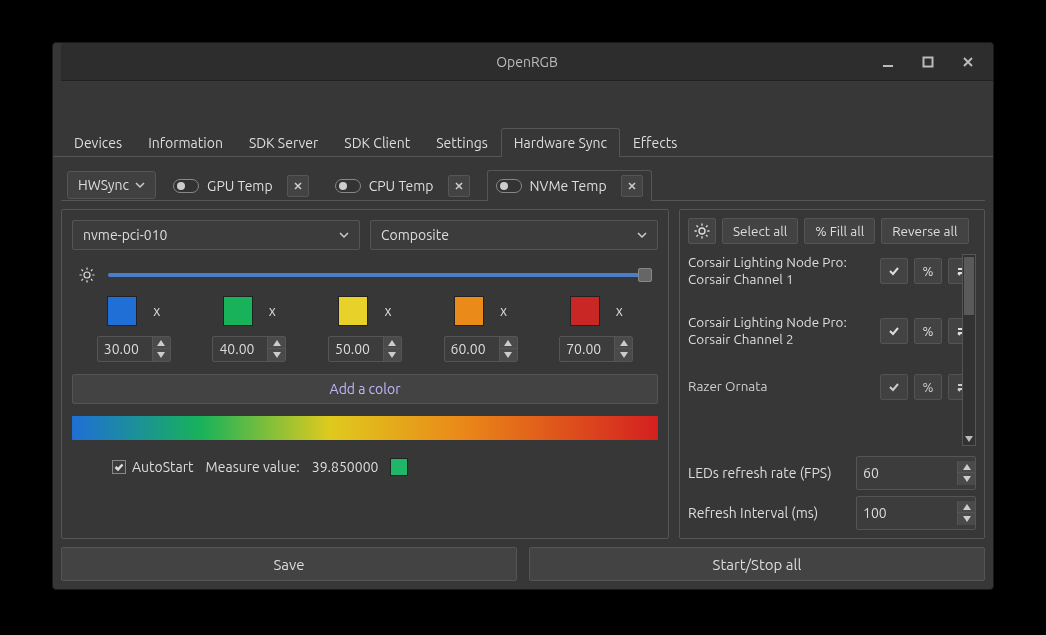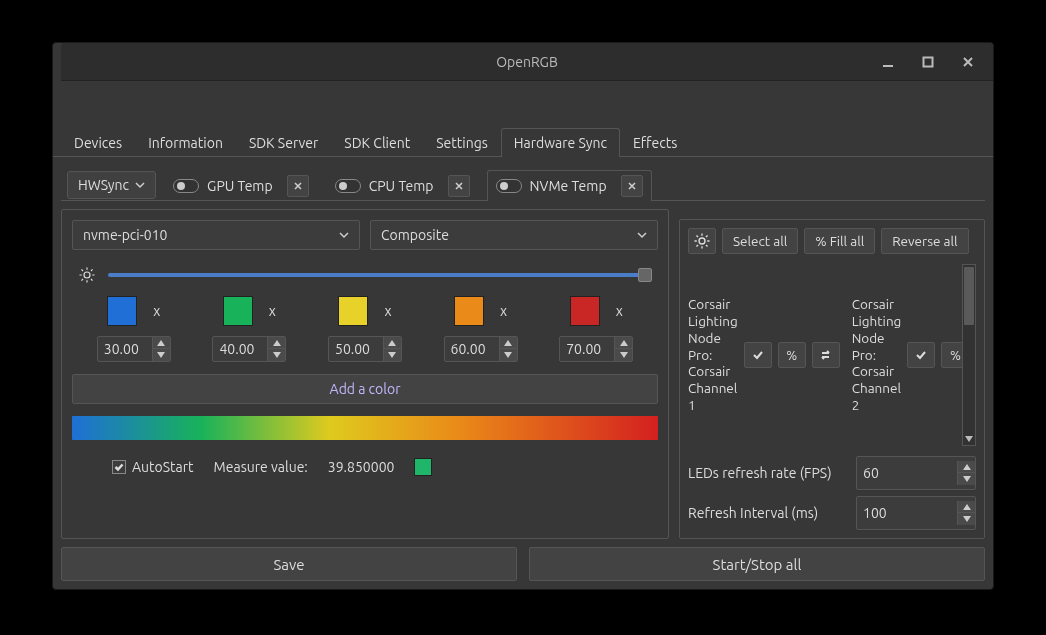--- a/index.html
+++ b/index.html
@@ -49,21 +49,21 @@
   .hwsync-btn {
     display:flex; align-items:center; gap:6px; padding:5px 10px; border:1px solid #555; border-radius:3px;
     background:#404040; cursor:pointer; font-size:14px;
   }
   .chev { width:10px; height:10px; }
   
   .cols { display:flex; gap:10px; flex:1; min-height:0; }
   .panel { border:1px solid #555; border-radius:2px; background:#373737; }
   .left-panel { flex:1; display:flex; flex-direction:column; padding:10px; gap:12px; }
   .right-wrap { width:306px; display:flex; flex-direction:column; gap:6px; }
-  .right-panel { flex:1; display:flex; flex-direction:column; padding:8px; gap:10px; min-height:0;margin-top:10px; }
+  .right-panel { flex:1; display:flex; flex-direction:column; padding:8px; gap:10px; min-height:0; }
   
   .select-row { display:flex; gap:10px; }
   .select {
     flex:1; height:30px; display:flex; align-items:center; justify-content:space-between;
     padding:0 10px; background:#3c3c3c; border:1px solid #555; border-radius:2px; font-size:14px; cursor:pointer;
   }
   
   .bright-row { display:flex; align-items:center; gap:12px; padding: 4px 6px 0 6px; }
   .sun { width:18px; height:18px; }
   .slider-wrap { flex:1; position:relative; height:18px; display:flex; align-items:center; }
@@ -100,36 +100,36 @@
   .add-color {
     height:30px; background:#434343; border:1px solid #555; border-radius:2px; color:#c4b5fd;
     font-size:14px; cursor:pointer;
   }
   
   .gradient {
     height:24px; border-radius:1px;
     background: linear-gradient(90deg,#1f6fd6 0%, #18b25a 22%, #dfca1e 44%, #ea8a18 66%, #d42020 100%);
   }
   
-  .left-footer { display:flex; align-items:center; gap:20px; padding:6px 12px 0 40px; font-size:14px; }
+  .left-footer { display:flex; align-items:center; gap:12px; padding:6px 12px 0 40px; font-size:14px; }
   .chk { display:flex; align-items:center; gap:6px; }
   .chk-box { width:14px; height:14px; border:1px solid #888; background:#3c3c3c; display:flex; align-items:center; justify-content:center; }
   .chk-box svg { width:10px; height:10px; stroke:#ddd; stroke-width:2.5; fill:none; }
   .measure-sw { width:18px; height:18px; border:1px solid #222; }
   
   .rp-header { display:flex; align-items:center; gap:6px; }
   .rp-header .sun-btn {
     width:28px; height:26px; background:#434343; border:1px solid #555; border-radius:2px;
     display:flex; align-items:center; justify-content:center; cursor:pointer;
   }
   .rp-btn {
     height:26px; padding:0 10px; background:#434343; border:1px solid #555; border-radius:2px;
     color:#ddd; font-size:13.5px; cursor:pointer; white-space:nowrap;
   }
-  .device-list { flex:1; display:flex; flex-direction:row; gap:12px; overflow:hidden; position:relative; }
+  .device-list { flex:1; display:flex; flex-direction:column; gap:26px; overflow:hidden; position:relative; }
   .dev-row { display:flex; align-items:center; gap:6px; }
   .dev-label { flex:1; font-size:13.5px; line-height:1.25; color:#ddd; }
   .icon-btn {
     width:28px; height:26px; background:#434343; border:1px solid #555; border-radius:2px;
     display:flex; align-items:center; justify-content:center; color:#ddd; font-size:13px; cursor:pointer;
   }
   .icon-btn svg { width:14px; height:14px; stroke:#ddd; stroke-width:2; fill:none; }
   .vscroll {
     position:absolute; right:0; top:0; bottom:0; width:14px; background:#323232; border:1px solid #555;
   }

